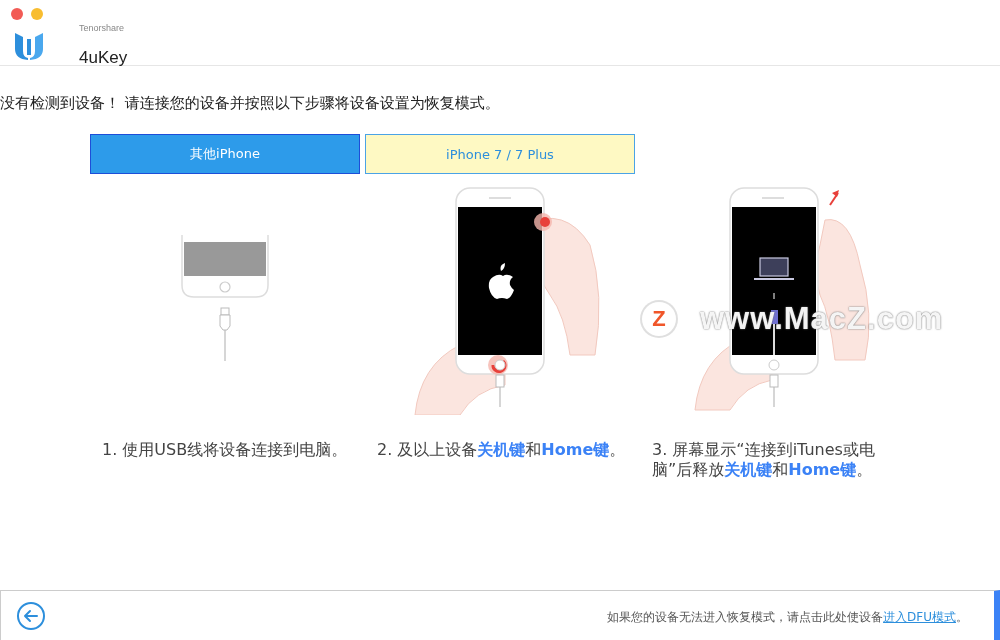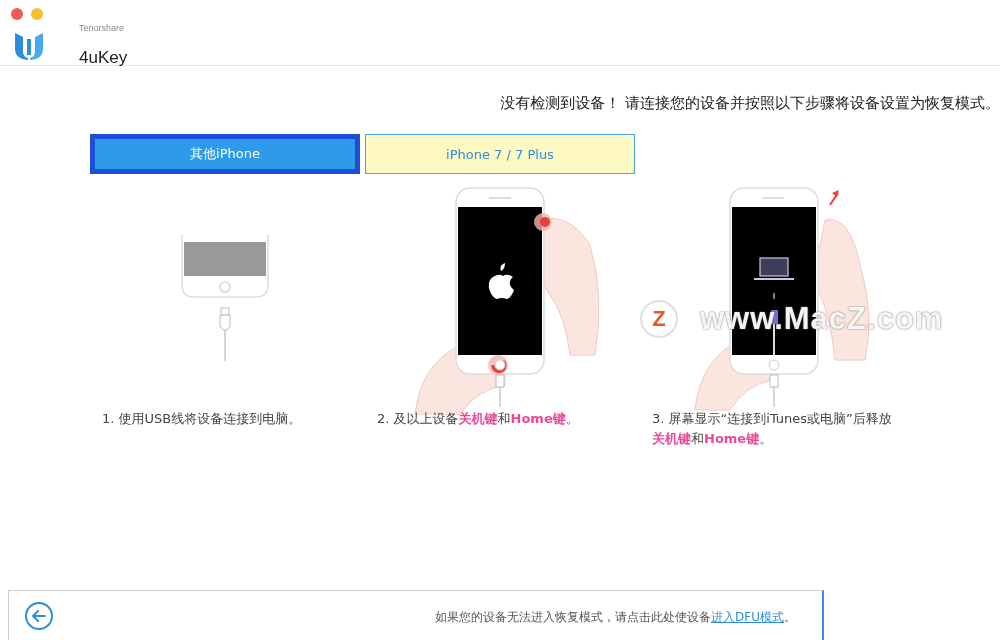--- a/index.html
+++ b/index.html
@@ -10,38 +10,38 @@
   .traffic { position: absolute; top: 8px; width: 12px; height: 12px; border-radius: 50%; }
   .traffic.red { left: 11px; background: #f25b55; }
   .traffic.yellow { left: 31px; background: #f8bd30; }
 
   .logo { position: absolute; left: 14px; top: 24px; display: flex; align-items: center; gap: 30px; }
   .logo-mark { width: 30px; height: 32px; position: relative; }
   .logo-text { margin-left: 5px; line-height: 1; }
   .logo-brand { font-size: 9px; color: #888; display: block; font-family: "Liberation Sans", sans-serif; }
   .logo-name { font-size: 17px; color: #222; display: block; margin-top: 16px; font-family: "Liberation Sans", sans-serif; }
 
-  .instruction { position: absolute; top: 94px; left: 0; width: 1000px; text-align: right; font-size: 15px; color: #222; }
+  .instruction { position: absolute; top: 94px; left: 0; width: 1000px; text-align: left; font-size: 15px; color: #222; }
 
   .tabs { position: absolute; top: 134px; left: 90px; display: flex; gap: 5px; }
   .tab { width: 270px; height: 40px; display: flex; align-items: center; justify-content: center; font-size: 13px; cursor: pointer; }
-  .tab.active { background: #2d9bea; color: #fff; border: 5px solid #1d4ed8; }
+  .tab.active { background: #2d9bea; color: #fff; border: 1px solid #1d4ed8; }
   .tab.inactive { background: #fef9c3; color: #2d8fdc; border: 1px solid #4aa3e6; }
 
   .step { position: absolute; top: 185px; width: 270px; height: 230px; }
   .step svg { position: absolute; left: 0; top: 0; }
 
-  .caption { position: absolute; top: 409px; font-size: 13px; color: #444; line-height: 20px; }
-  .caption b { color: #ec4899; font-weight: bold; }
+  .caption { position: absolute; top: 440px; font-size: 16px; color: #444; line-height: 20px; }
+  .caption b { color: #3b82f6; font-weight: bold; }
 
   .watermark { position: absolute; left: 640px; top: 300px; display: flex; align-items: center; pointer-events: none; }
   .wm-badge { width: 38px; height: 38px; border-radius: 50%; background: rgba(255,255,255,0.85); border: 2px solid rgba(220,220,220,0.9); display: flex; align-items: center; justify-content: center; color: #f0562a; font-weight: bold; font-size: 22px; font-family: "Liberation Sans", sans-serif; }
   .wm-text { margin-left: 22px; font-size: 31px; font-weight: bold; color: rgba(255,255,255,0.92); text-shadow: 0 0 2px rgba(120,120,120,0.8), 0 0 1px rgba(80,80,80,0.7); font-family: "Liberation Sans", sans-serif; letter-spacing: 1px; }
 
-  .footer { position: absolute; left: 8px; top: 590px; width: 816px; height: 50px; border-top: 1px solid #ccc; border-left: 1px solid #ccc; border-right: 2px solid #3b82f6; background: #fff; }
+  .footer { position: absolute; left: 0; top: 590px; width: 1000px; height: 50px; border-top: 1px solid #ccc; border-left: 1px solid #ccc; border-right: 6px solid #3b82f6; background: #fff; }
   .back-btn { position: absolute; left: 16px; top: 11px; width: 28px; height: 28px; border: 2px solid #2d8fdc; border-radius: 50%; display: flex; align-items: center; justify-content: center; cursor: pointer; }
   .footer-note { position: absolute; right: 26px; top: 18px; font-size: 12px; color: #555; }
   .footer-note a { color: #2d8fdc; text-decoration: underline; cursor: pointer; }
 </style>
 </head>
 <body>
 
 <div class="titlebar">
   <span class="traffic red"></span>
   <span class="traffic yellow"></span>

